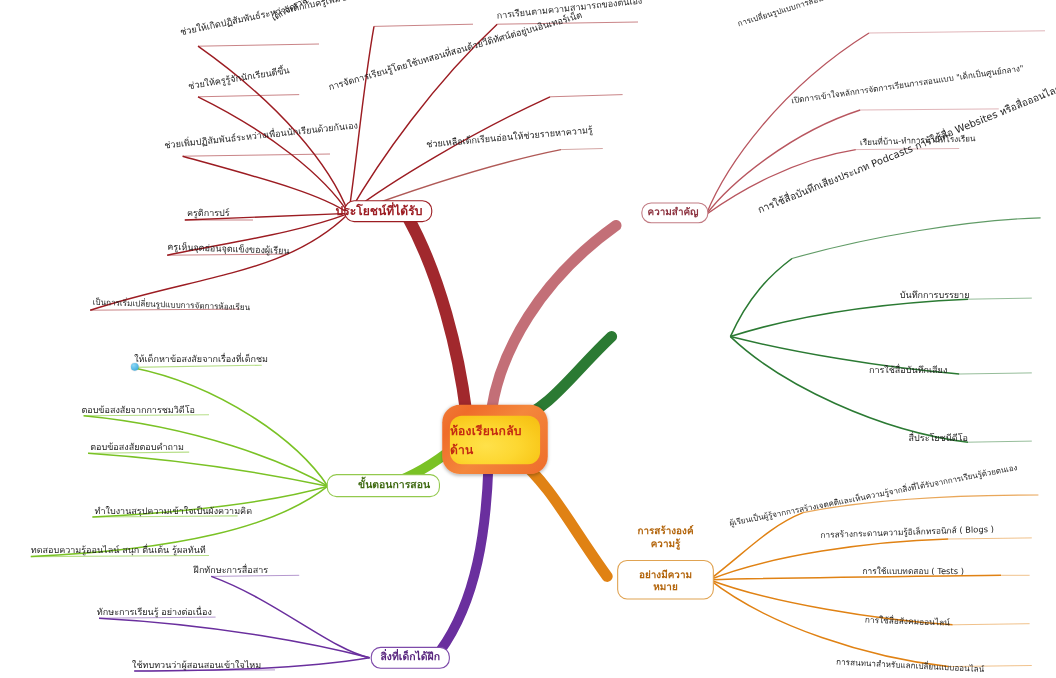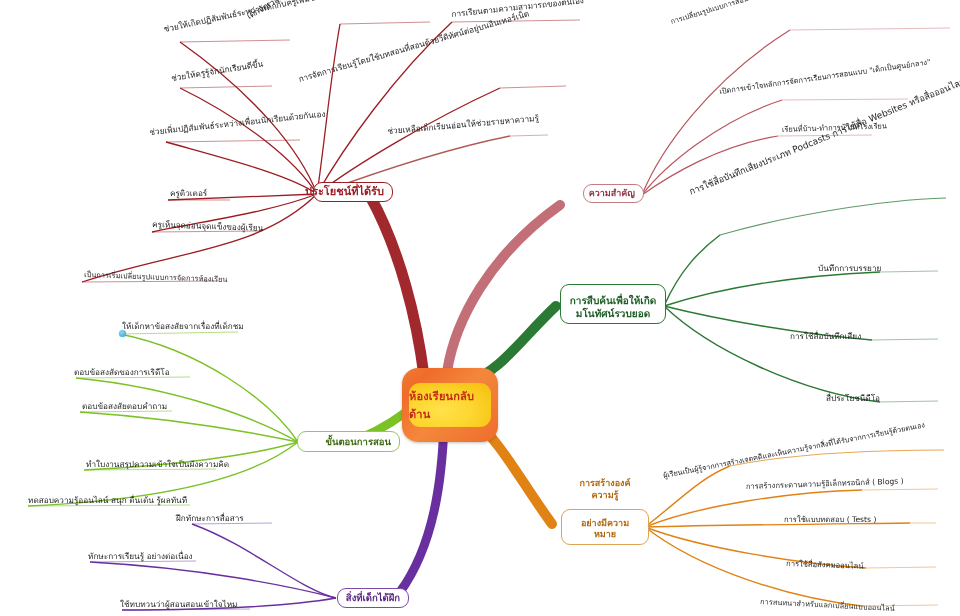--- a/index.html
+++ b/index.html
@@ -7,21 +7,21 @@
   #canvas{position:relative;width:960px;height:616px;overflow:hidden;background:#fff;}
   #wires{position:absolute;left:0;top:0;width:960px;height:616px;}
   .node{position:absolute;box-sizing:border-box;text-align:center;
         border-radius:9px;background:#ffffff;white-space:nowrap;
         font-size:11px;font-weight:bold;line-height:1.25;
         display:flex;align-items:center;justify-content:flex-end;padding:3px 8px;}
   .node.two{white-space:normal;line-height:1.3;}
   .leaf{position:absolute;font-size:8.2px;color:#1b1b1b;white-space:nowrap;
         line-height:1.1;transform-origin:left bottom;}
   .leaf.big{font-size:9px;}
-  #center{position:absolute;left:402px;top:368px;width:96px;height:74px;
+  #center{position:absolute;left:402px;top:368px;width:96px;height:63px;
           border-radius:16px;
           background:linear-gradient(135deg,#f07a35 0%,#ef6c2a 18%,#f4873c 50%,#ee6d2b 100%);
           display:flex;align-items:center;justify-content:center;
           box-shadow:0 1px 3px rgba(0,0,0,.25);}
   #center .inner{width:82px;height:44px;border-radius:11px;
           background:radial-gradient(ellipse at 40% 62%,#ffe14a 0%,#fdd731 42%,#f9c91c 72%,#f5bc12 100%);
           display:flex;align-items:center;justify-content:center;}
   #center .clabel{font-size:11px;font-weight:bold;color:#c42a12;letter-spacing:.2px;}
   .dot{position:absolute;width:7px;height:7px;border-radius:50%;
        background:radial-gradient(circle at 35% 30%,#8ed8f5,#2a9fd6);
@@ -121,42 +121,38 @@
   </div>
 
   <div class="node" style="left:313px;top:182px;width:80px;height:20px;border:1.6px solid #9c1c22;color:#9c1c22;">
     <span>ประโยชน์ที่ได้รับ</span>
   </div>
 
   <div class="node" style="left:583px;top:184px;width:61px;height:19px;border:1.4px solid #c27c84;color:#8d3340;font-size:9px;">
     <span>ความสำคัญ</span>
   </div>
 
-  <div class="node two" style="left:560px;top:284px;width:106px;height:40px;border:1.6px solid #2b7a33;color:#1d5c25;flex-direction:column;font-size:10px;">
-    <span>การสืบค้นเพื่อให้เกิด</span>
-    <span>มโนทัศน์รวบยอด</span>
-  </div>
 
   <div class="node two" style="left:561px;top:509px;width:88px;height:36px;border:1.4px solid #e0a352;color:#b3650c;flex-direction:column;font-size:9px;gap:16px;">
     <span>การสร้างองค์ความรู้</span>
     <span>อย่างมีความหมาย</span>
   </div>
 
   <div class="node" style="left:337px;top:588px;width:72px;height:20px;border:1.5px solid #7e4aaa;color:#59267f;font-size:9.5px;padding-left:22px;">
     <span>สิ่งที่เด็กได้ฝึก</span>
   </div>
 
   <div class="node" style="left:297px;top:431px;width:103px;height:21px;border:1.5px solid #93c94e;color:#3f6a12;font-size:9.5px;">
     <span>ขั้นตอนการสอน</span>
   </div>
 
   <div class="leaf" style="left:165px;top:25px;transform:rotate(-12deg);">ช่วยให้เกิดปฏิสัมพันธ์ระหว่างเด็กกับครูเพิ่มขึ้น</div>
   <div class="leaf" style="left:172px;top:74px;transform:rotate(-9deg);">ช่วยให้ครูรู้จักนักเรียนดีขึ้น</div>
   <div class="leaf" style="left:150px;top:128px;transform:rotate(-6deg);">ช่วยเพิ่มปฏิสัมพันธ์ระหว่างเพื่อนนักเรียนด้วยกันเอง</div>
-  <div class="leaf" style="left:170px;top:189px;">ครูติวเตอร์</div>
+  <div class="leaf" style="left:170px;top:189px;">ครูติการปร์</div>
   <div class="leaf" style="left:152px;top:220px;transform:rotate(2deg);">ครูเห็นจุดอ่อนจุดแข็งของผู้เรียน</div>
   <div class="leaf" style="left:84px;top:271px;transform:rotate(2deg);font-size:7.4px;">เป็นการเริ่มเปลี่ยนรูปแบบการจัดการห้องเรียน</div>
   <div class="leaf" style="left:250px;top:12px;transform:rotate(-30deg);">เด็กจัดเวลาเรียนตามที่ตนพอใจ</div>
   <div class="leaf" style="left:452px;top:10px;transform:rotate(-6deg);">การเรียนตามความสามารถของตนเอง</div>
   <div class="leaf" style="left:300px;top:75px;transform:rotate(-16deg);">การจัดการเรียนรู้โดยใช้บทสอนที่สอนด้วยวีดิทัศน์ต่อยู่บนอินเทอร์เน็ต</div>
   <div class="leaf" style="left:388px;top:127px;transform:rotate(-5deg);">ช่วยเหลือเด็กเรียนอ่อนให้ช่วยรายหาความรู้</div>
 
   <div class="leaf" style="left:672px;top:18px;transform:rotate(-17deg);font-size:7.2px;">การเปลี่ยนรูปแบบการสอน เริ่มจุดของการเรียนรู้ที่การปรับบทบาทให้ครูช่วยพัฒนาการสอนในชั้นเรียน</div>
   <div class="leaf" style="left:720px;top:88px;transform:rotate(-8deg);font-size:7.4px;">เปิดการเข้าใจหลักการจัดการเรียนการสอนแบบ "เด็กเป็นศูนย์กลาง"</div>
   <div class="leaf" style="left:782px;top:126px;transform:rotate(-2deg);font-size:7.4px;">เรียนที่บ้าน-ทำการบ้านที่โรงเรียน</div>
@@ -171,18 +167,18 @@
   <div class="leaf" style="left:784px;top:516px;font-size:7.6px;">การใช้แบบทดสอบ ( Tests )</div>
   <div class="leaf" style="left:786px;top:560px;transform:rotate(2deg);font-size:7.6px;">การใช้สื่อสังคมออนไลน์</div>
   <div class="leaf" style="left:760px;top:598px;transform:rotate(3deg);font-size:7.4px;">การสนทนาสำหรับแลกเปลี่ยนแบบออนไลน์</div>
 
   <div class="leaf" style="left:176px;top:514px;">ฝึกทักษะการสื่อสาร</div>
   <div class="leaf" style="left:88px;top:552px;">ทักษะการเรียนรู้ อย่างต่อเนื่อง</div>
   <div class="leaf" style="left:120px;top:600px;">ใช้ทบทวนว่าผู้สอนสอนเข้าใจไหม</div>
 
   <span class="dot" style="left:119px;top:330px;"></span>
   <div class="leaf" style="left:122px;top:322px;">ให้เด็กหาข้อสงสัยจากเรื่องที่เด็กชม</div>
-  <div class="leaf" style="left:74px;top:368px;">ตอบข้อสงสัดของการเริดีโอ</div>
+  <div class="leaf" style="left:74px;top:368px;">ตอบข้อสงสัยจากการชมวิดีโอ</div>
   <div class="leaf" style="left:82px;top:402px;">ตอบข้อสงสัยตอบคำถาม</div>
   <div class="leaf" style="left:86px;top:460px;">ทำใบงานสรุปความเข้าใจเป็นผังความคิด</div>
   <div class="leaf" style="left:28px;top:496px;">ทดสอบความรู้ออนไลน์ สนุก ตื่นเต้น รู้ผลทันที</div>
 
 </div>
 
 </body></html>

